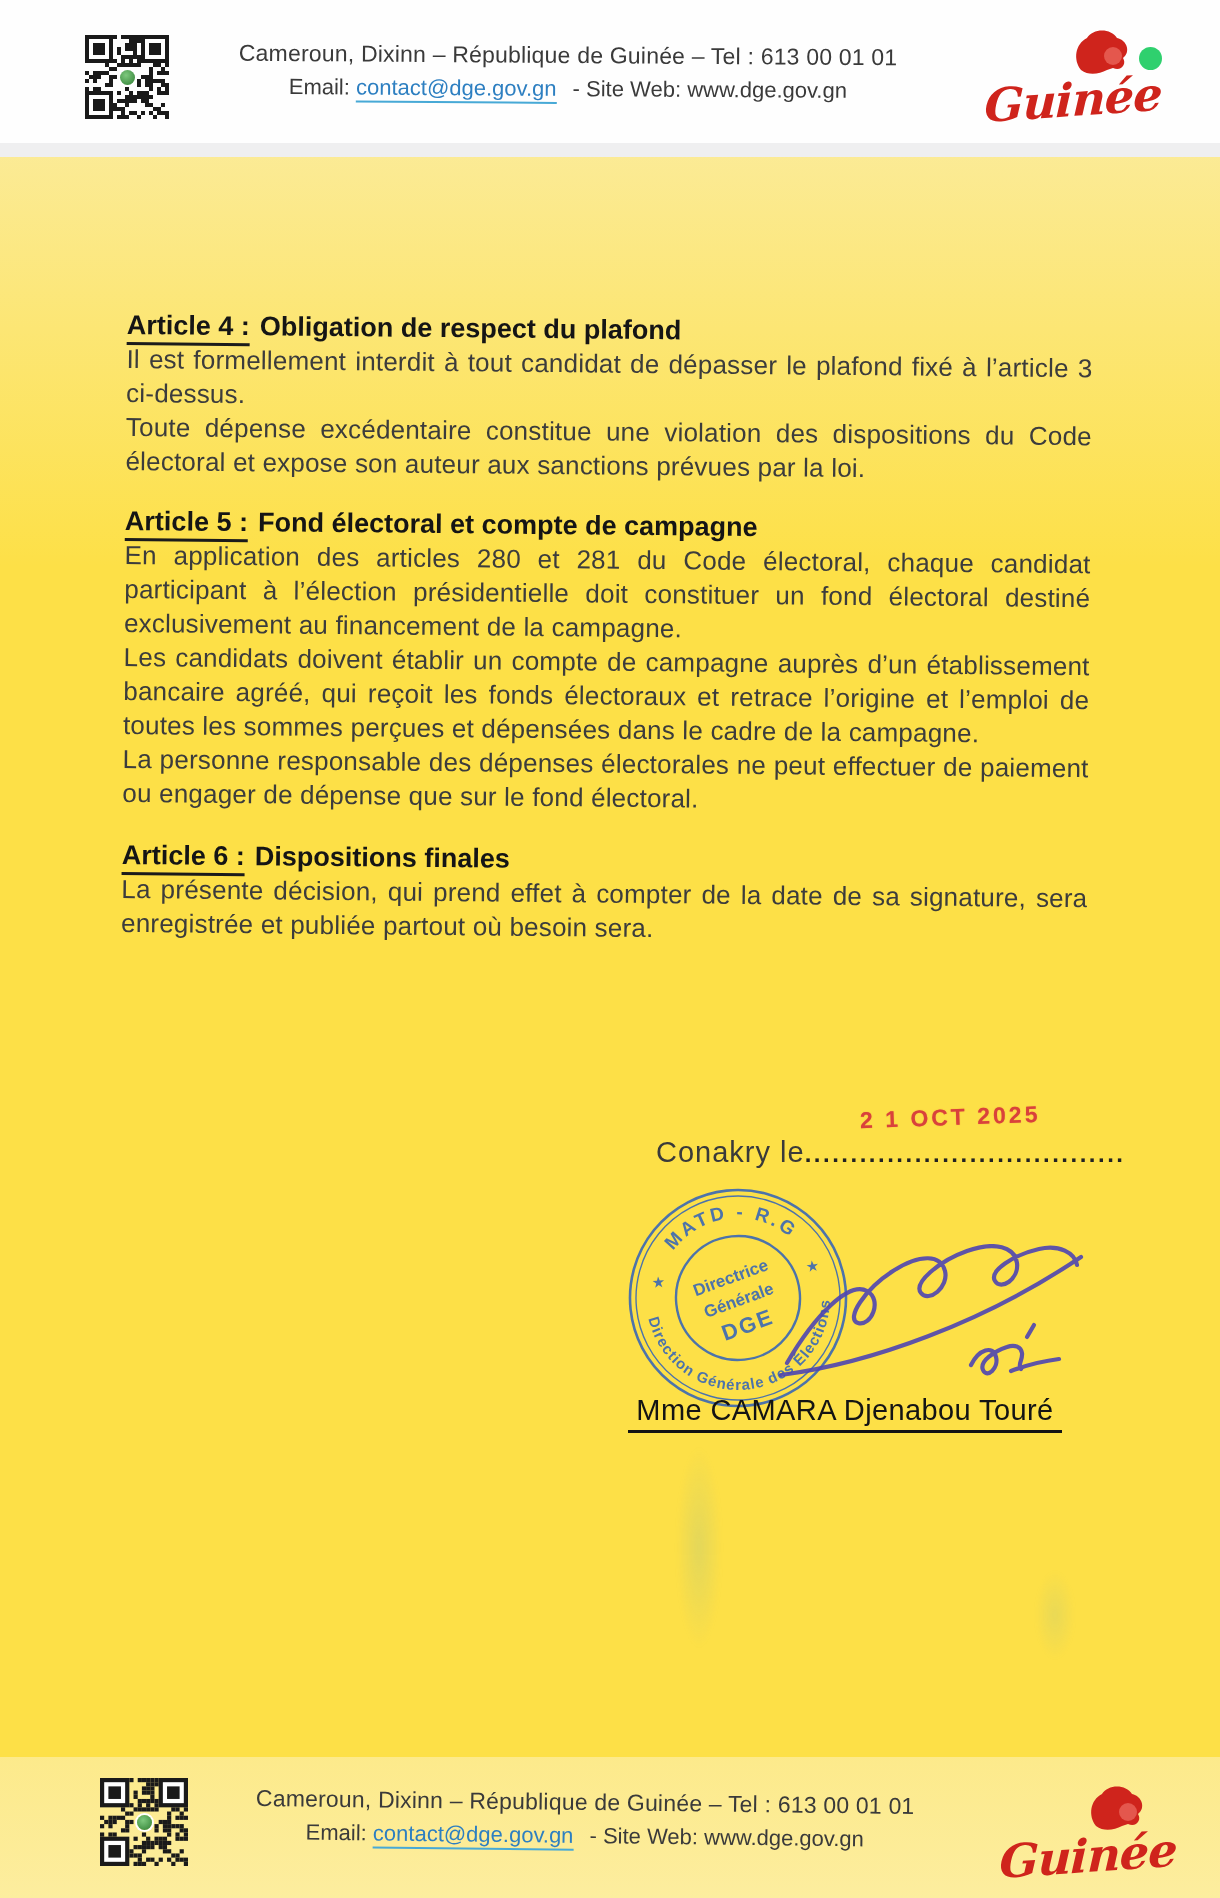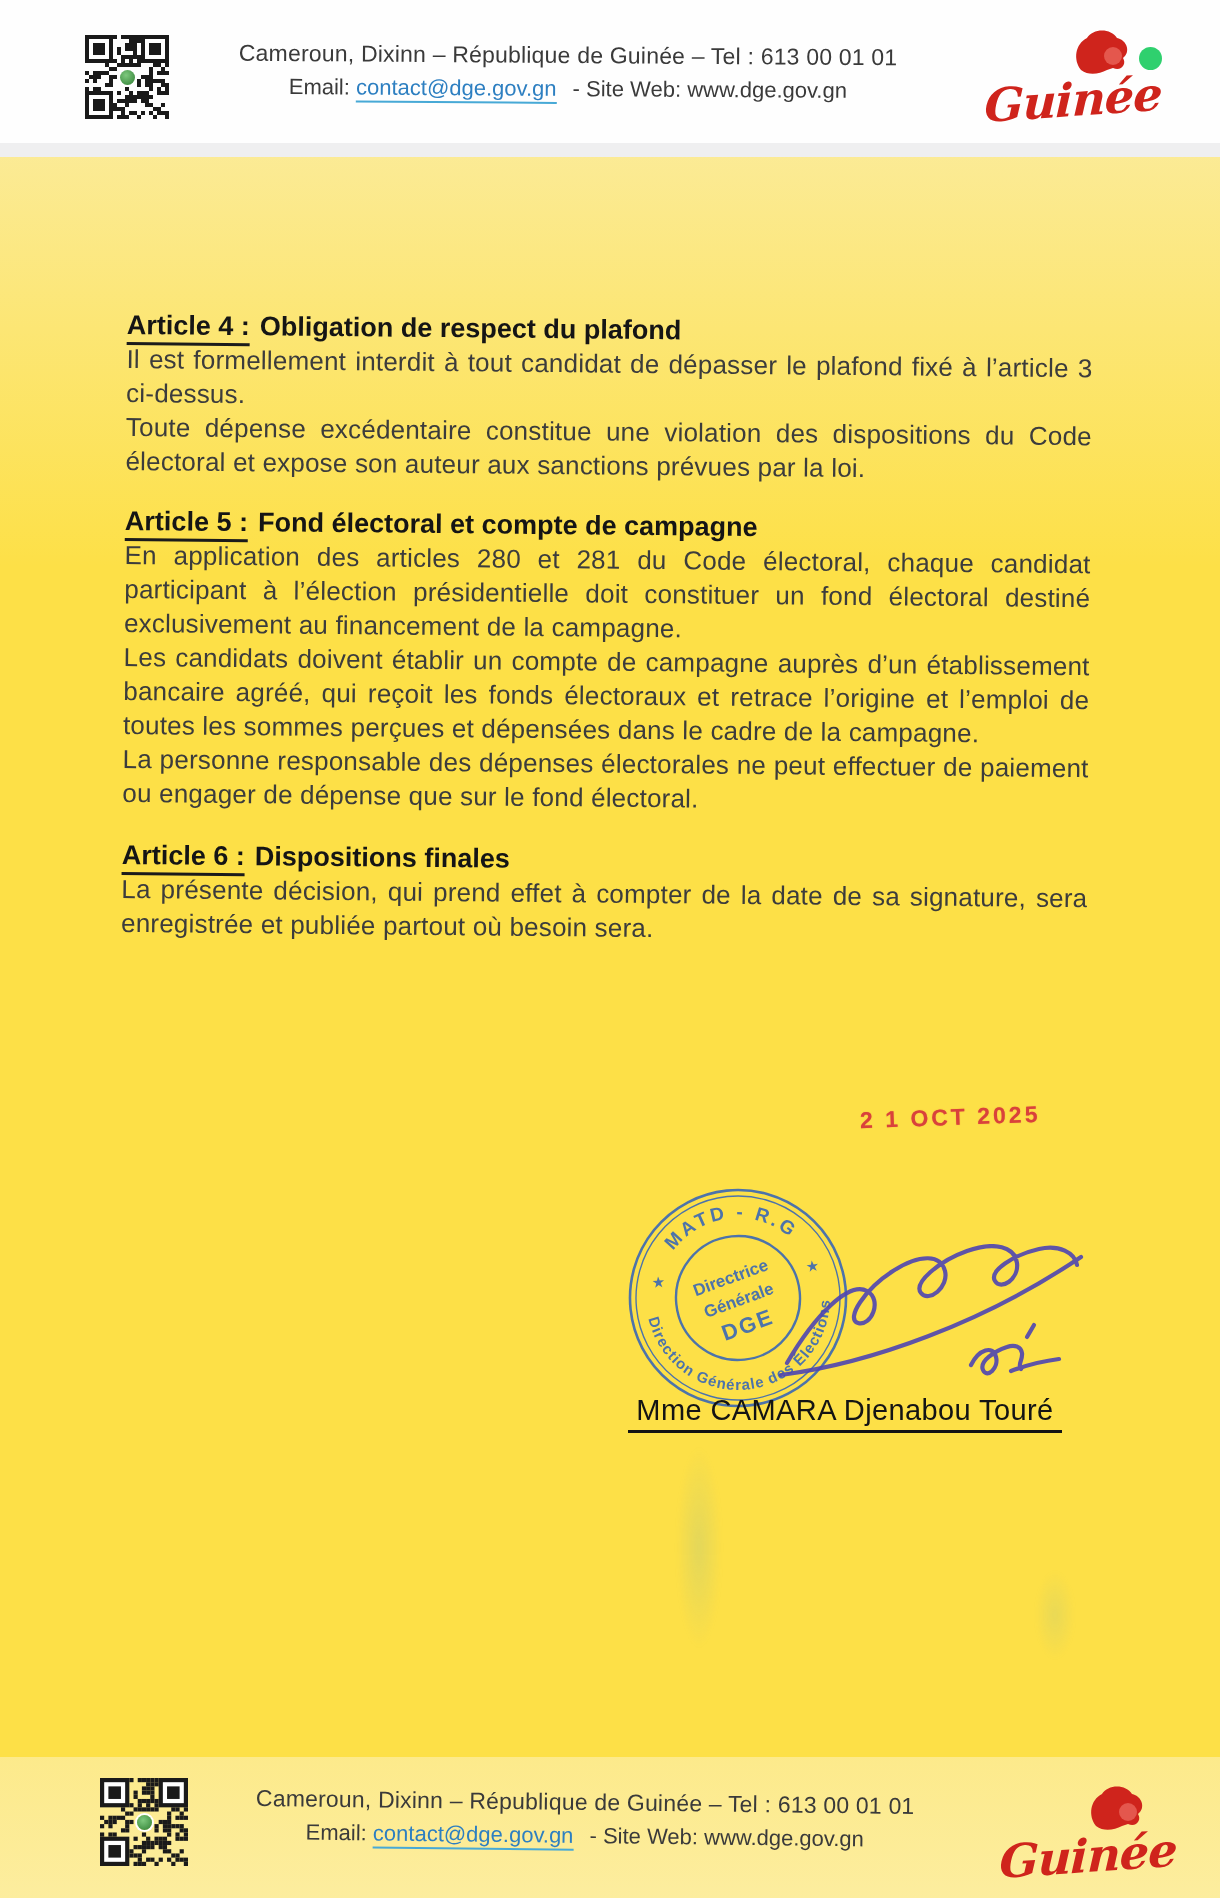--- a/index.html
+++ b/index.html
@@ -242,20 +242,23 @@
     <p class="mt22">La personne responsable des dépenses électorales ne peut effectuer de paiement ou engager de dépense que sur le fond électoral.</p>
 
     <h2 class="ahead mt28">
       <span class="alabel">Article 6 :</span><span>Dispositions finales</span>
     </h2>
     <p class="mt3">La présente décision, qui prend effet à compter de la date de sa signature, sera enregistrée et publiée partout où besoin sera.</p>
   </div>
 
   <div class="date-stamp">2 1 OCT 2025</div>
 
+  <div class="conakry">
+    <span>Conakry le</span><span class="dots">...................................</span>
+  </div>
 
   <svg class="stamp" viewBox="-118 -118 236 236" style="transform:rotate(-6deg);">
     <g fill="none" stroke="#3565b8">
       <circle r="108" stroke-width="2.6"></circle>
       <circle r="102" stroke-width="1.4"></circle>
       <circle r="62" stroke-width="2.4"></circle>
     </g>
     <defs>
       <path id="arcTop" d="M -80 0 A 80 80 0 0 1 80 0"></path>
       <path id="arcBottom" d="M -92 0 A 92 92 0 0 0 92 0"></path>

